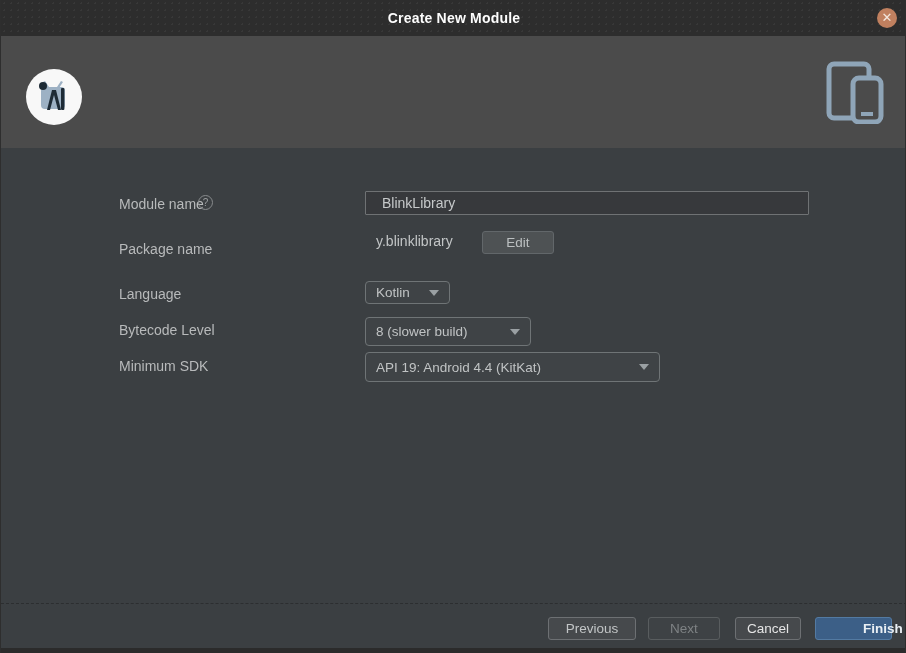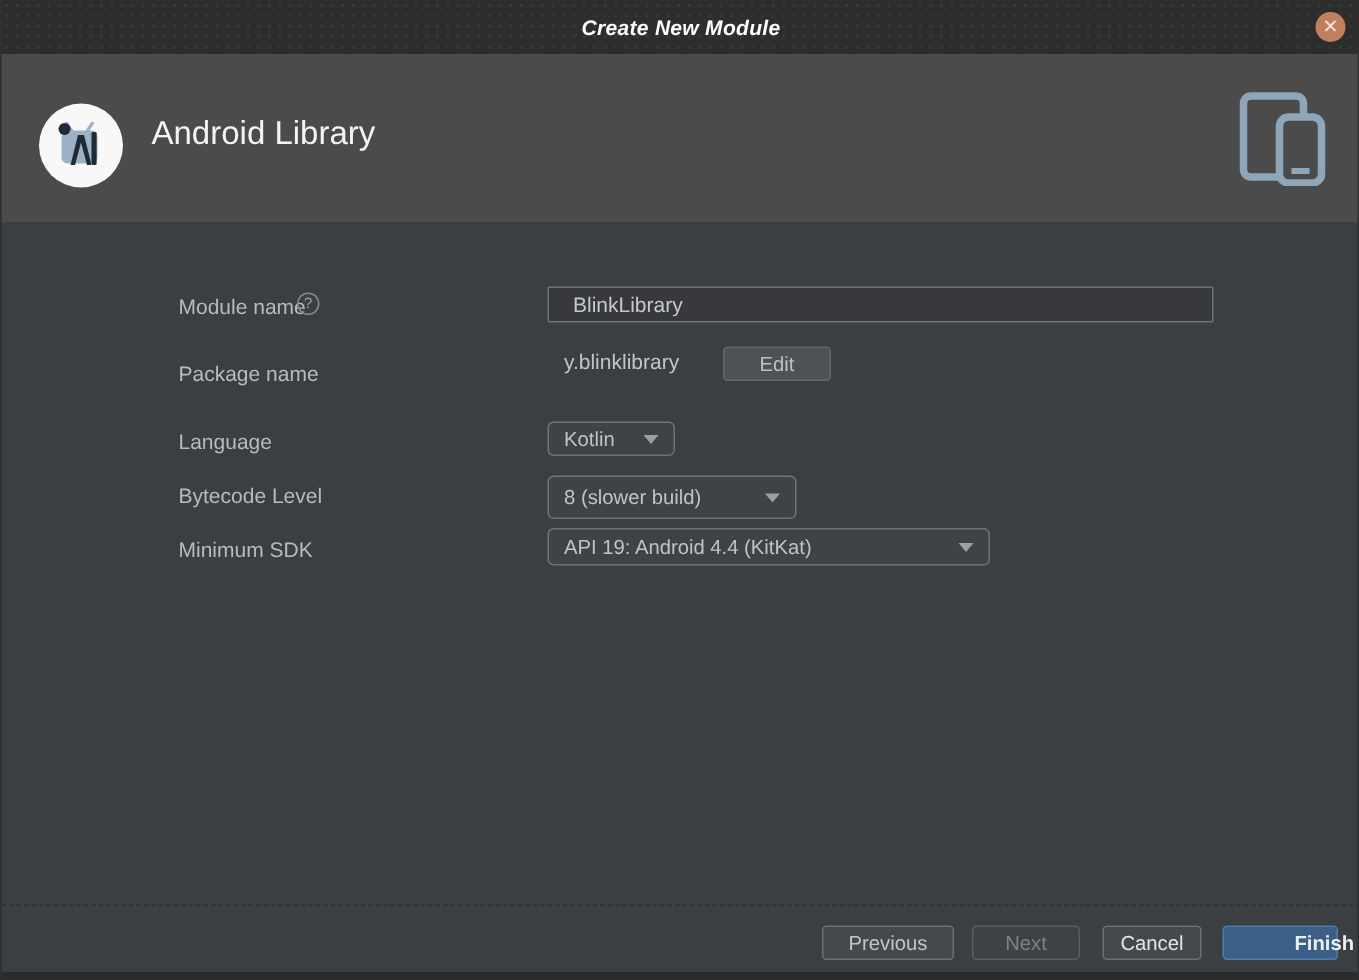--- a/index.html
+++ b/index.html
@@ -3,21 +3,21 @@
 <meta charset="utf-8">
 <style>
   html,body{margin:0;padding:0;background:#242424;}
   *{box-sizing:border-box;font-family:"Liberation Sans","DejaVu Sans",sans-serif;}
   .window{position:relative;width:906px;height:653px;background:#3b3f42;overflow:hidden;border-left:1px solid #2e2e2e;border-right:1px solid #2e2e2e;}
 
   
   .titlebar{position:absolute;left:0;top:0;width:906px;height:36px;background:#2d2d2d;
     background-image:radial-gradient(#383838 1px,transparent 1px);background-size:7px 7px;}
   .titlebar-text{position:absolute;left:0;right:0;top:0;height:36px;line-height:36px;text-align:center;
-    color:#fdfdfd;font-weight:bold;font-size:14px;letter-spacing:.2px;font-style:italic;}
+    color:#fdfdfd;font-weight:bold;font-size:14px;letter-spacing:.2px;}
   .close-btn{position:absolute;right:10px;top:8px;width:20px;height:20px;border-radius:50%;
     background:#c0805f;color:#f3e6dd;font-size:13px;line-height:20px;text-align:center;cursor:default;}
 
   
   .header{position:absolute;left:0;top:36px;width:906px;height:112px;background:#4b4b4b;}
   .module-badge{position:absolute;left:25px;top:33px;width:56px;height:56px;border-radius:50%;background:#f8f8f8;}
   .module-badge svg{position:absolute;left:9px;top:9px;}
   .header-title{position:absolute;left:100px;top:0;height:112px;line-height:106px;color:#f3f3f3;font-size:22px;}
   .devices-icon{position:absolute;right:22px;top:22px;}
 
@@ -30,21 +30,21 @@
   .pkg-value{position:absolute;left:375px;top:233px;color:#c2c5c6;font-size:14px;}
   .edit-btn{position:absolute;left:481px;top:231px;width:72px;height:23px;background:#4e5254;
     border:1px solid #62676a;border-radius:3px;color:#bcc0c1;font-size:13.5px;text-align:center;line-height:21px;cursor:default;}
 
   .dropdown{position:absolute;background:#3f4346;border:1px solid #6f7476;border-radius:4px;
     color:#c0c3c4;font-size:13.5px;display:flex;align-items:center;padding:0 10px;cursor:default;}
   .dropdown .arrow{margin-left:auto;width:0;height:0;border-left:5px solid transparent;
     border-right:5px solid transparent;border-top:6px solid #9aa0a3;}
   .dd-language{left:364px;top:281px;width:85px;height:23px;justify-content:space-between;}
   .dd-bytecode{left:364px;top:317px;width:166px;height:29px;}
-  .dd-minsdk{left:364px;top:352px;width:295px;height:25px;}
+  .dd-minsdk{left:364px;top:352px;width:295px;height:30px;}
 
   
   .footer-sep{position:absolute;left:0;top:603px;width:906px;border-top:1px dashed #2c2e30;}
   .btn{position:absolute;top:617px;height:23px;border-radius:3px;font-size:13.5px;text-align:center;
     line-height:21px;cursor:default;}
   .btn-prev{left:547px;width:88px;background:#46494c;border:1px solid #6d7073;color:#c2c5c6;}
   .btn-next{left:647px;width:72px;background:#3e4245;border:1px solid #595d5f;color:#7e8284;}
   .btn-cancel{left:734px;width:66px;background:#46494c;border:1px solid #6d7073;color:#e5e5e5;}
   .btn-finish{left:814px;width:77px;background:#3c5f87;border:1px solid #537aa2;color:#e9eff4;font-weight:bold;padding-left:47px;}
   .bottom-strip{position:absolute;left:0;bottom:0;width:906px;height:5px;background:#2b2b2b;}
@@ -69,21 +69,20 @@
           <path d="M24 10 L28 4 L26 3 L22 9 Z"></path>
         </g>
 
         <g fill="#1e2b36">
           <circle cx="8" cy="8" r="4"></circle>
           <path d="M17 12 L12 32 L15 32 L19 17 L23 32 L26 32 L21 12 Z"></path>
           <rect x="26" y="10" width="3.4" height="22" rx="1"></rect>
         </g>
       </svg>
     </div>
-    <div class="header-title">Android Library</div>
     <div class="devices-icon">
       <svg width="60" height="66" viewBox="0 0 60 66">
         <rect x="4" y="6" width="40" height="54" rx="5" fill="none" stroke="#8fa5b8" stroke-width="5"></rect>
         <rect x="28" y="20" width="28" height="44" rx="6" fill="#4b4b4b" stroke="#8fa5b8" stroke-width="5"></rect>
         <rect x="36" y="54" width="12" height="4" fill="#8fa5b8"></rect>
       </svg>
     </div>
   </div>
 
   <div>

